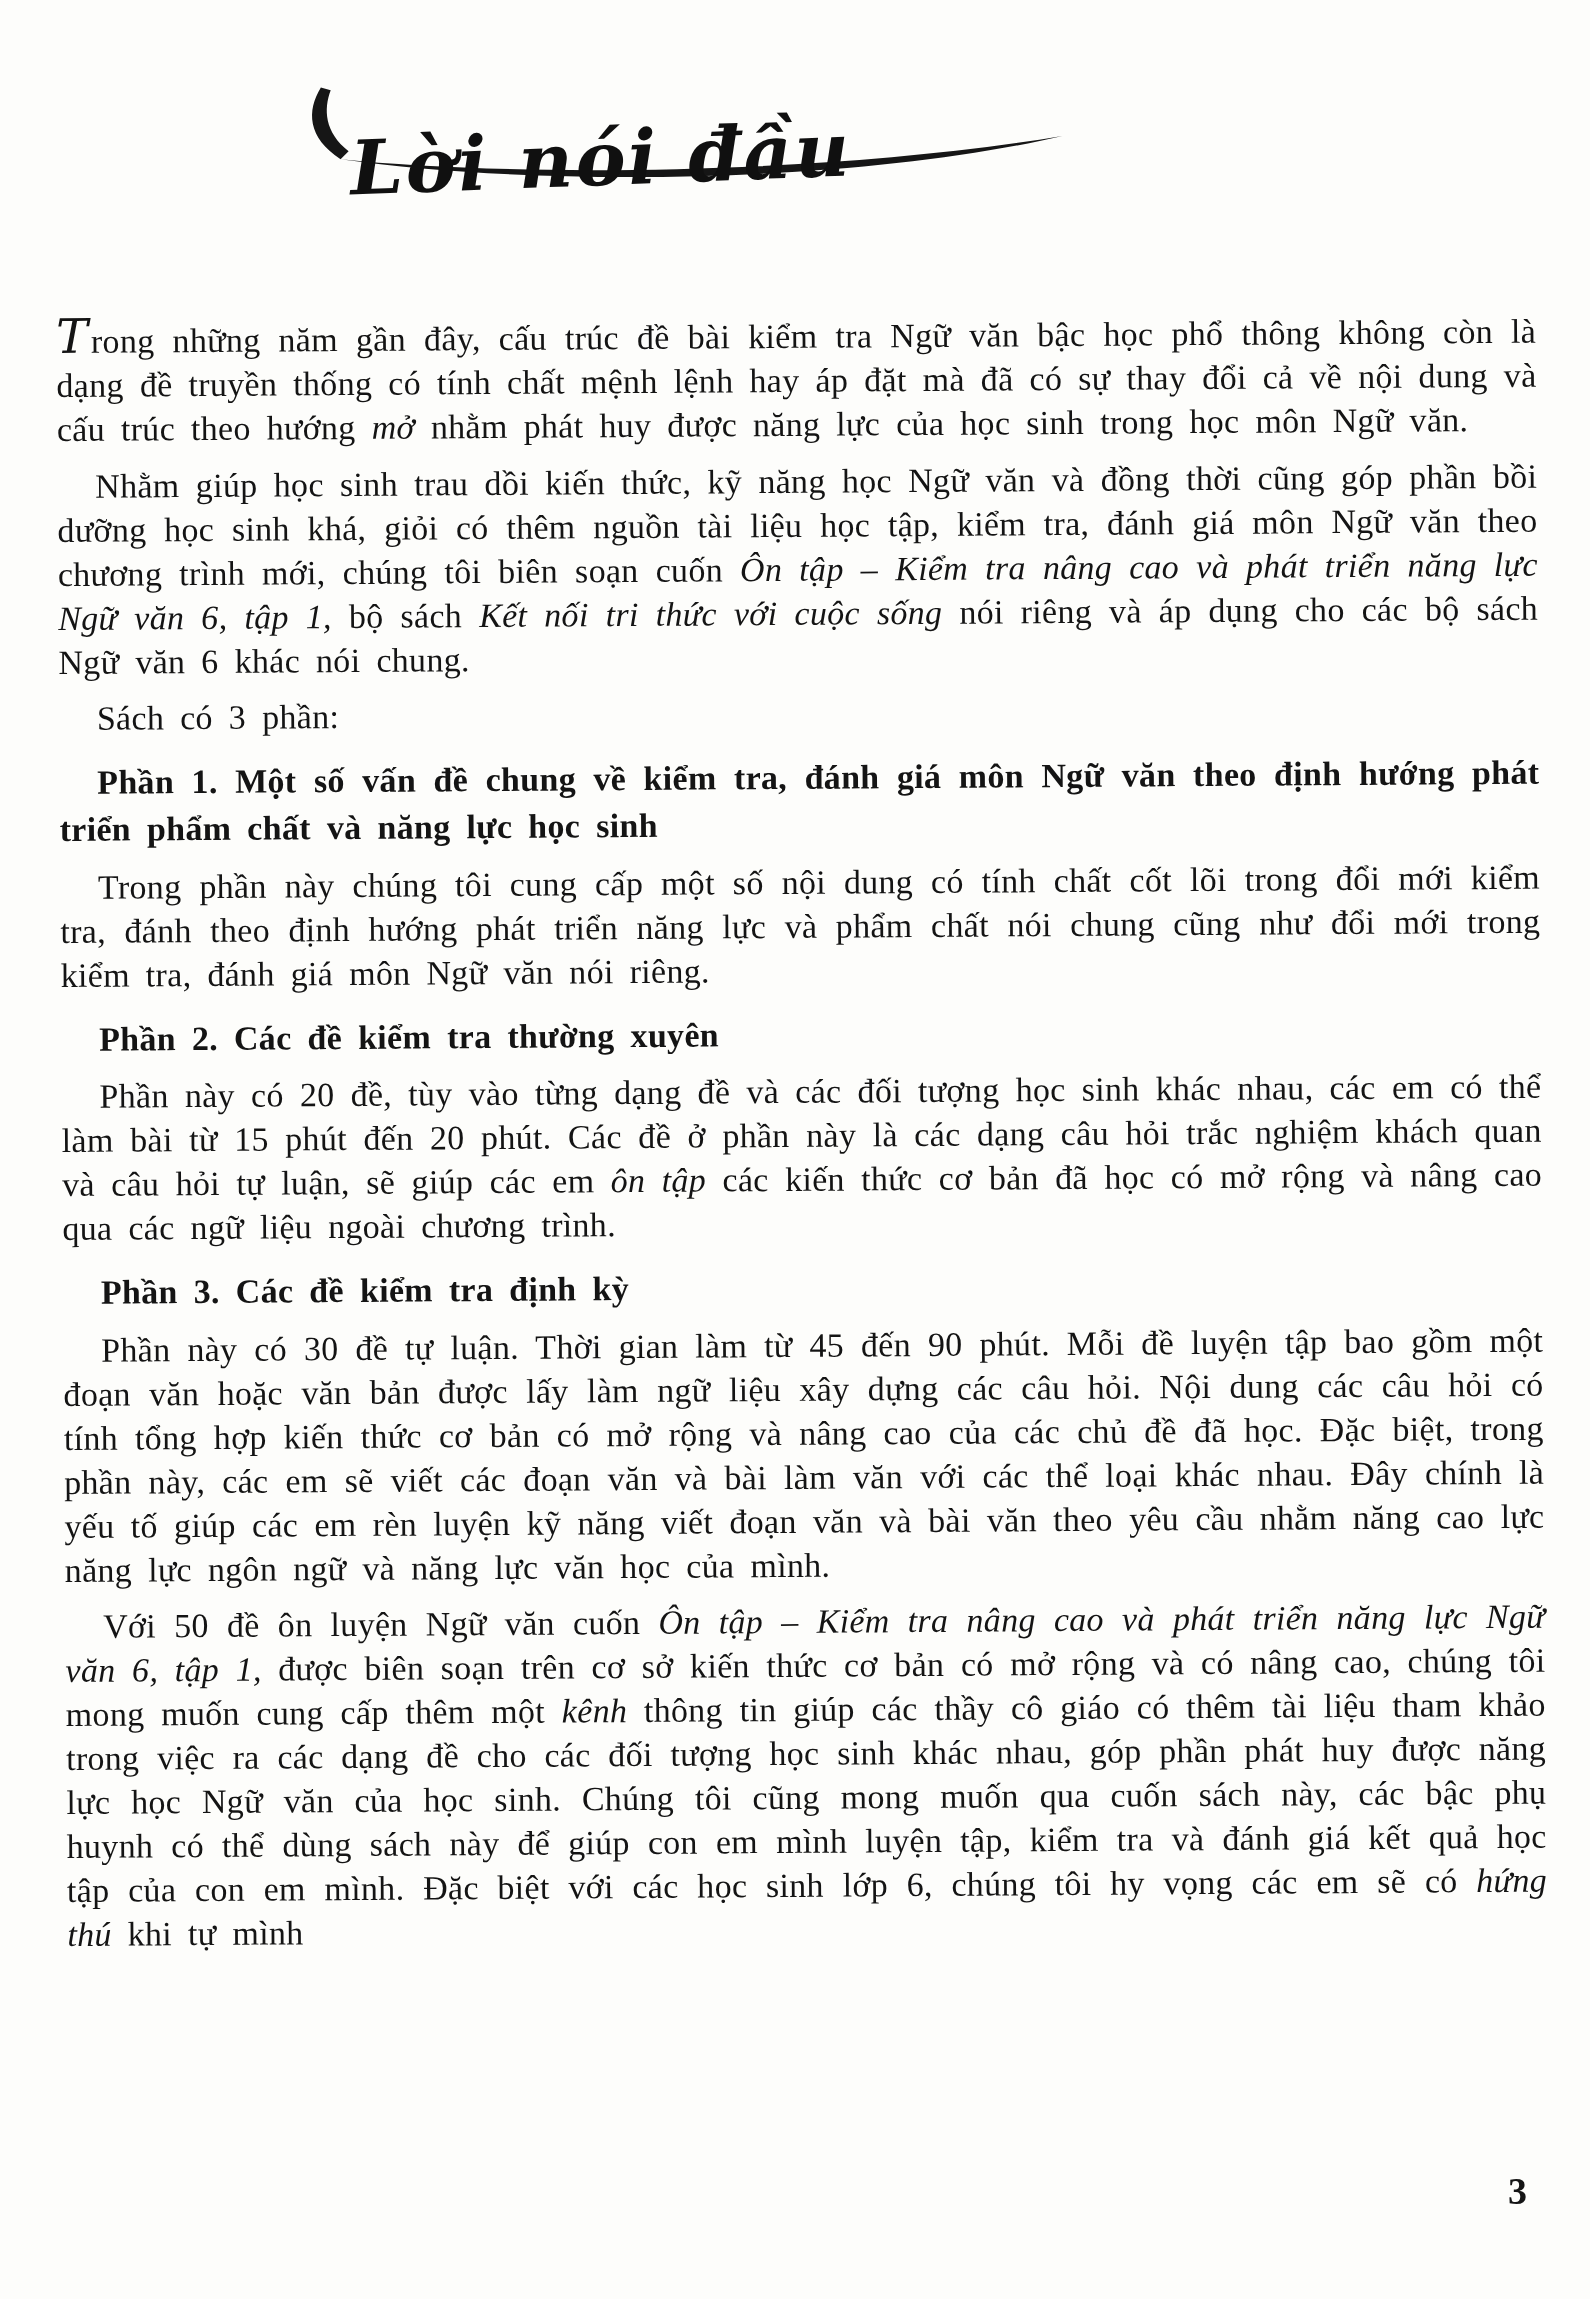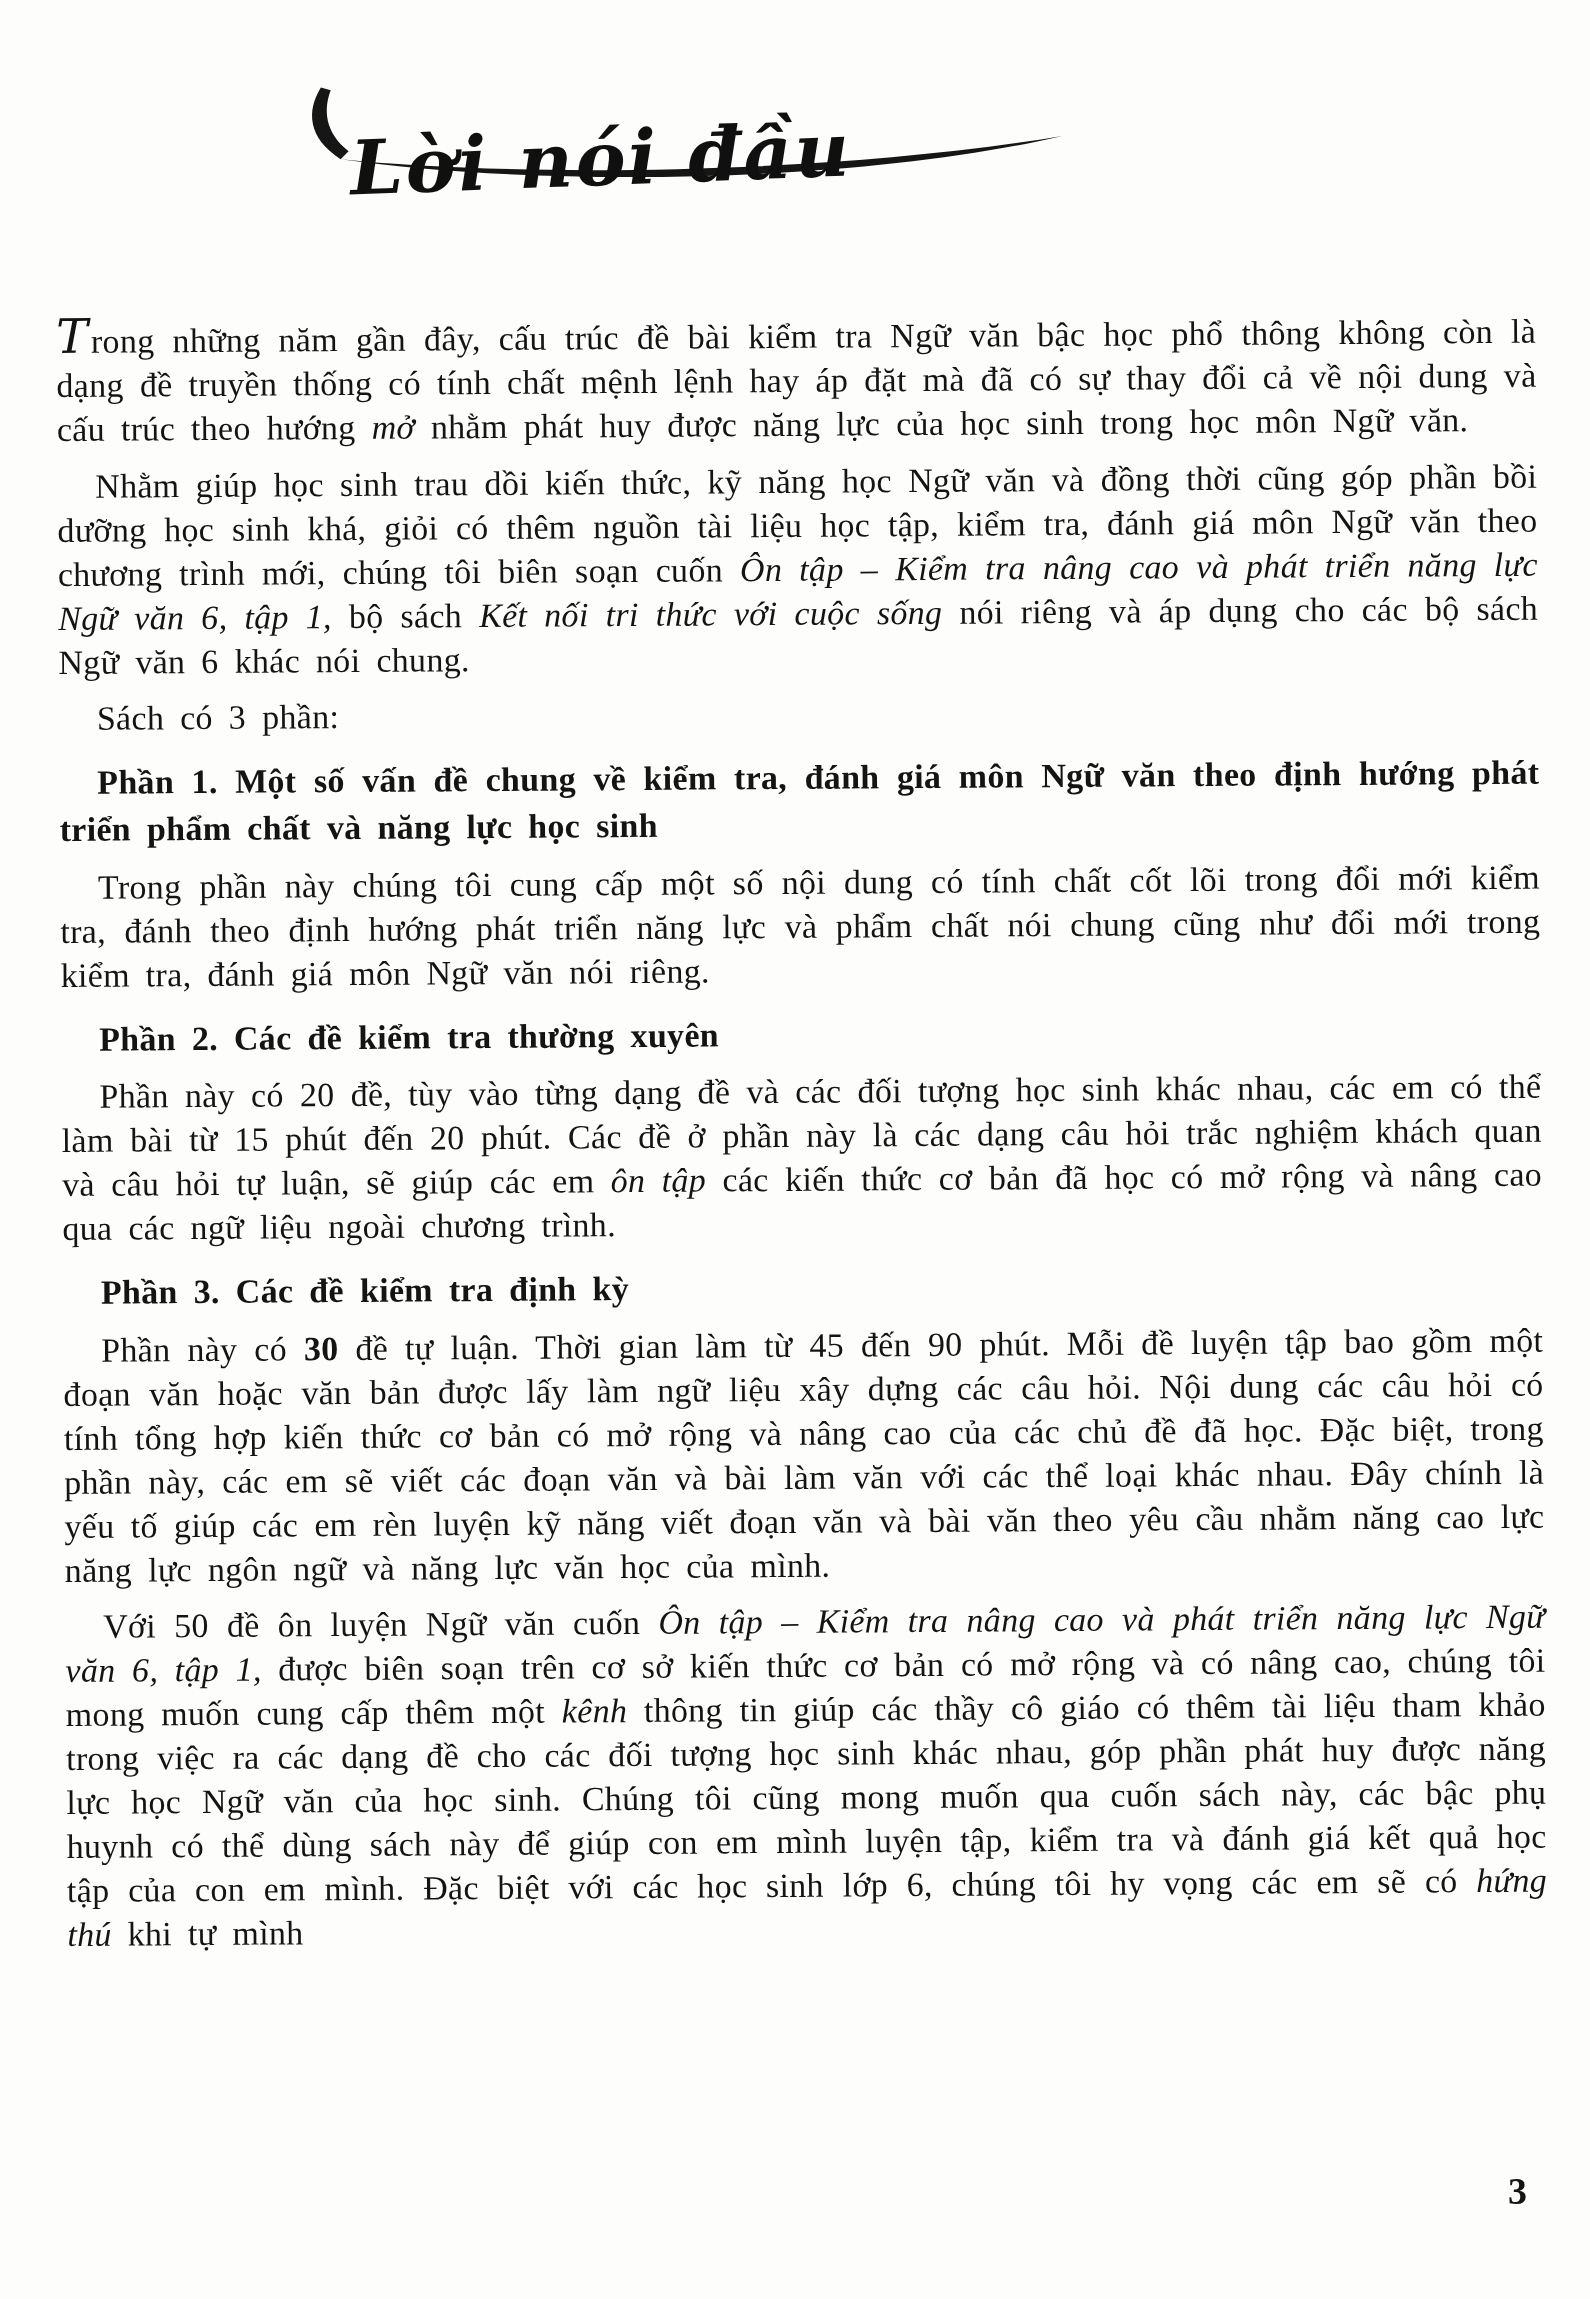--- a/index.html
+++ b/index.html
@@ -43,21 +43,21 @@
     padding-right:2.7px;
   }
   .section-heading{
     margin:18px 0 12.5px;
     font-weight:bold;
     text-indent:38px;
     font-size:34px;line-height:47px;
     text-align:justify;
   }
   .it{font-style:italic;}
-  .b{font-weight:bold;}
+  .b{font-weight:normal;}
   
   .page-num{
     position:absolute;top:2169px;right:64px;
     font-size:38px;font-weight:bold;
   }
 </style>
 </head>
 <body>
 
 <div class="page">

